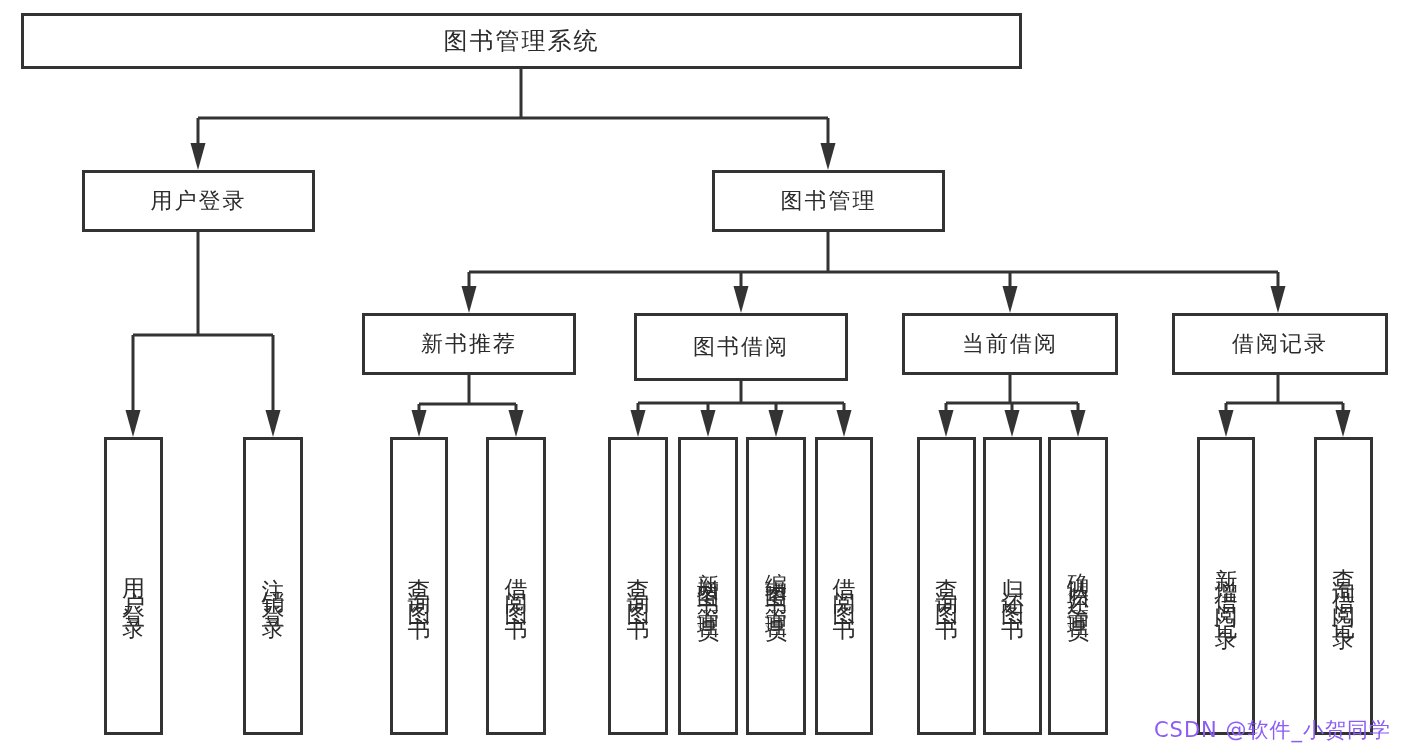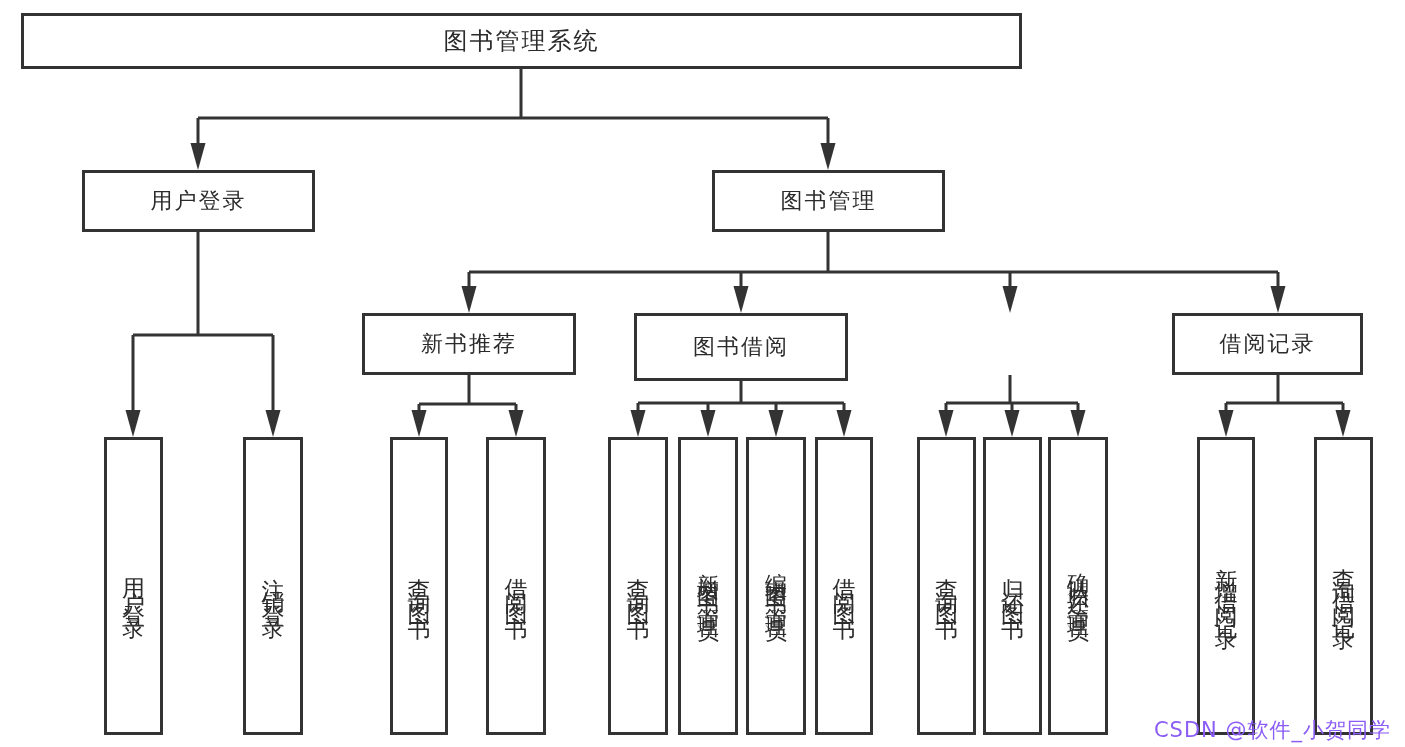--- a/index.html
+++ b/index.html
@@ -114,21 +114,24 @@
   <div class="box" style="left:712px; top:170px; width:233px; height:62px">
     <span class="hlabel">图书管理</span>
   </div>
 
   <div class="box" style="left:362px; top:313px; width:214px; height:62px">
     <span class="hlabel">新书推荐</span>
   </div>
   <div class="box" style="left:634px; top:313px; width:214px; height:68px">
     <span class="hlabel">图书借阅</span>
   </div>
-  <div class="box" style="left:1172px; top:313px; width:191px; height:62px">
+  <div class="box" style="left:902px; top:313px; width:216px; height:62px">
+    <span class="hlabel">当前借阅</span>
+  </div>
+  <div class="box" style="left:1172px; top:313px; width:216px; height:62px">
     <span class="hlabel">借阅记录</span>
   </div>
 
   <div class="box leaf" style="left:104px; width:59px">
     <span class="vlabel">用户登录</span>
   </div>
   <div class="box leaf" style="left:243px; width:60px">
     <span class="vlabel">注销登录</span>
   </div>
 

